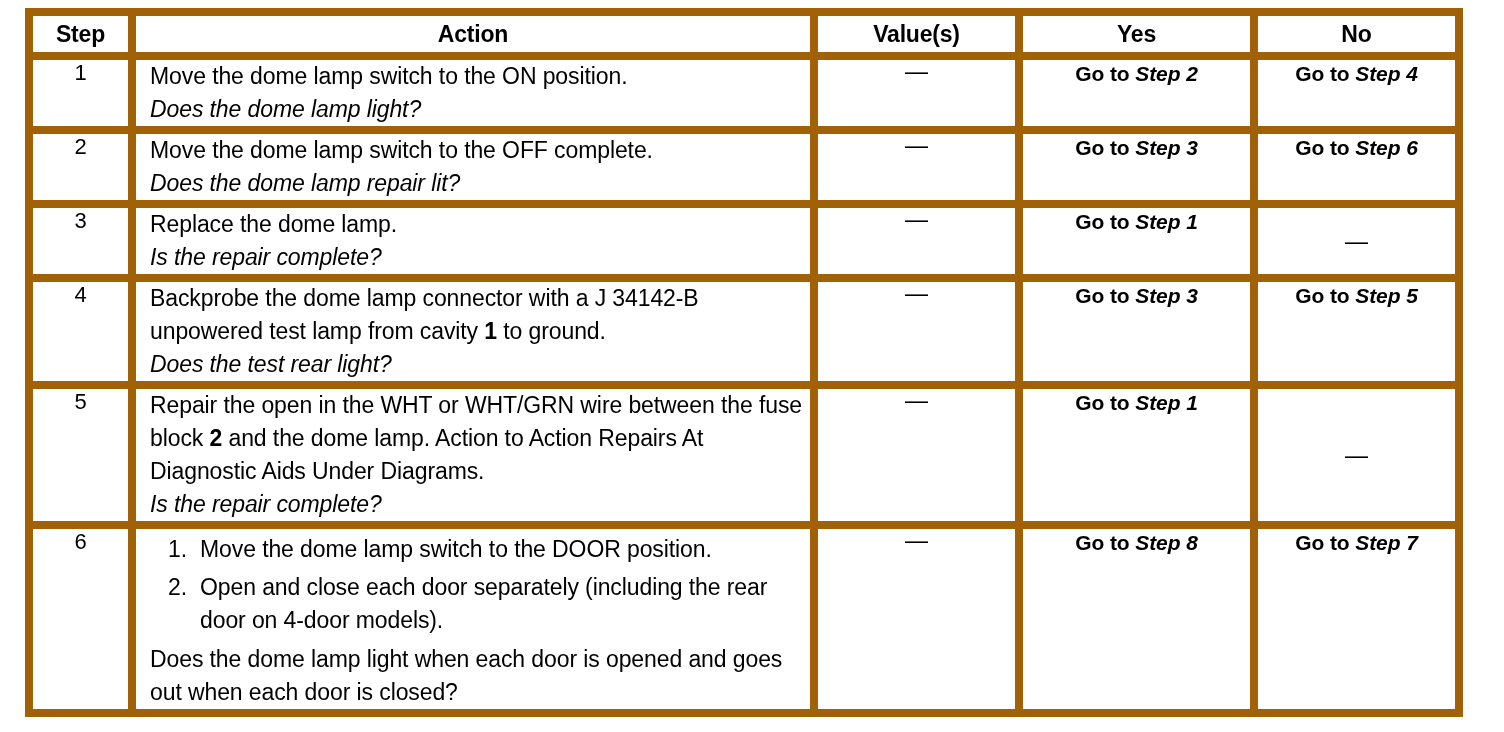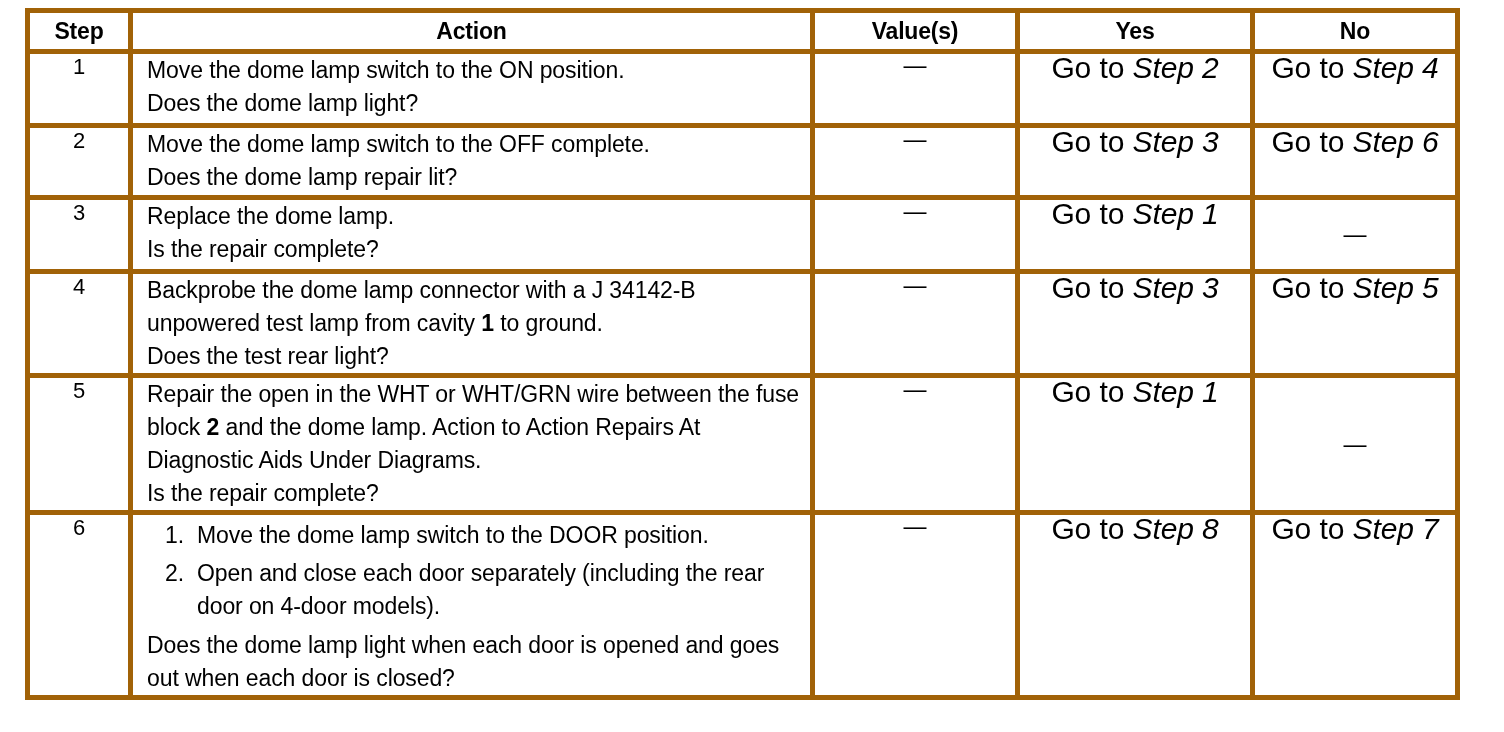--- a/index.html
+++ b/index.html
@@ -28,21 +28,21 @@
     left: 25px;
     top: 8px;
     width: 1430px;
     border-collapse: collapse;
     table-layout: fixed;
     background: #ffffff;
   }
 
   table.diag td,
   table.diag th {
-    border: 5px solid #a16207;
+    border: 8px solid #a16207;
     padding: 0;
     vertical-align: top;
     background: #ffffff;
   }
 
   
   col.c-step   { width: 103px; }
   col.c-action { width: 682px; }
   col.c-value  { width: 205px; }
   col.c-yes    { width: 235px; }
@@ -71,21 +71,21 @@
     padding: 5px 8px 6px 10px;
     vertical-align: top;
   }
   .act-line {
     font-size: 23px;
     line-height: 33px;
     white-space: normal;
     letter-spacing: -0.1px;
     padding-left: 14px;
   }
-  .act-line + .act-line { margin-top: 0; }
+  .act-line + .act-line { margin-top: 0; font-style: italic; }
   .act-gap { margin-top: 2px; }
 
   
   ol.steplist {
     margin: 4px 0 6px 0;
     padding: 0;
     list-style: none;
   }
   ol.steplist li {
     position: relative;
@@ -114,24 +114,25 @@
     line-height: 1;
   }
 
   
   td.branch {
     vertical-align: bottom;
     text-align: center;
     padding: 0 6px 8px 18px;
   }
   .branch-text {
-    font-size: 30px;
+    font-size: 21px;
     line-height: 28px;
     white-space: nowrap;
     letter-spacing: -0.1px;
+    font-weight: bold;
   }
   .branch-text .it { font-style: italic; }
 
   td.branch.center-dash {
     vertical-align: middle;
     text-align: center;
     padding: 0;
   }
 
   .it { }

